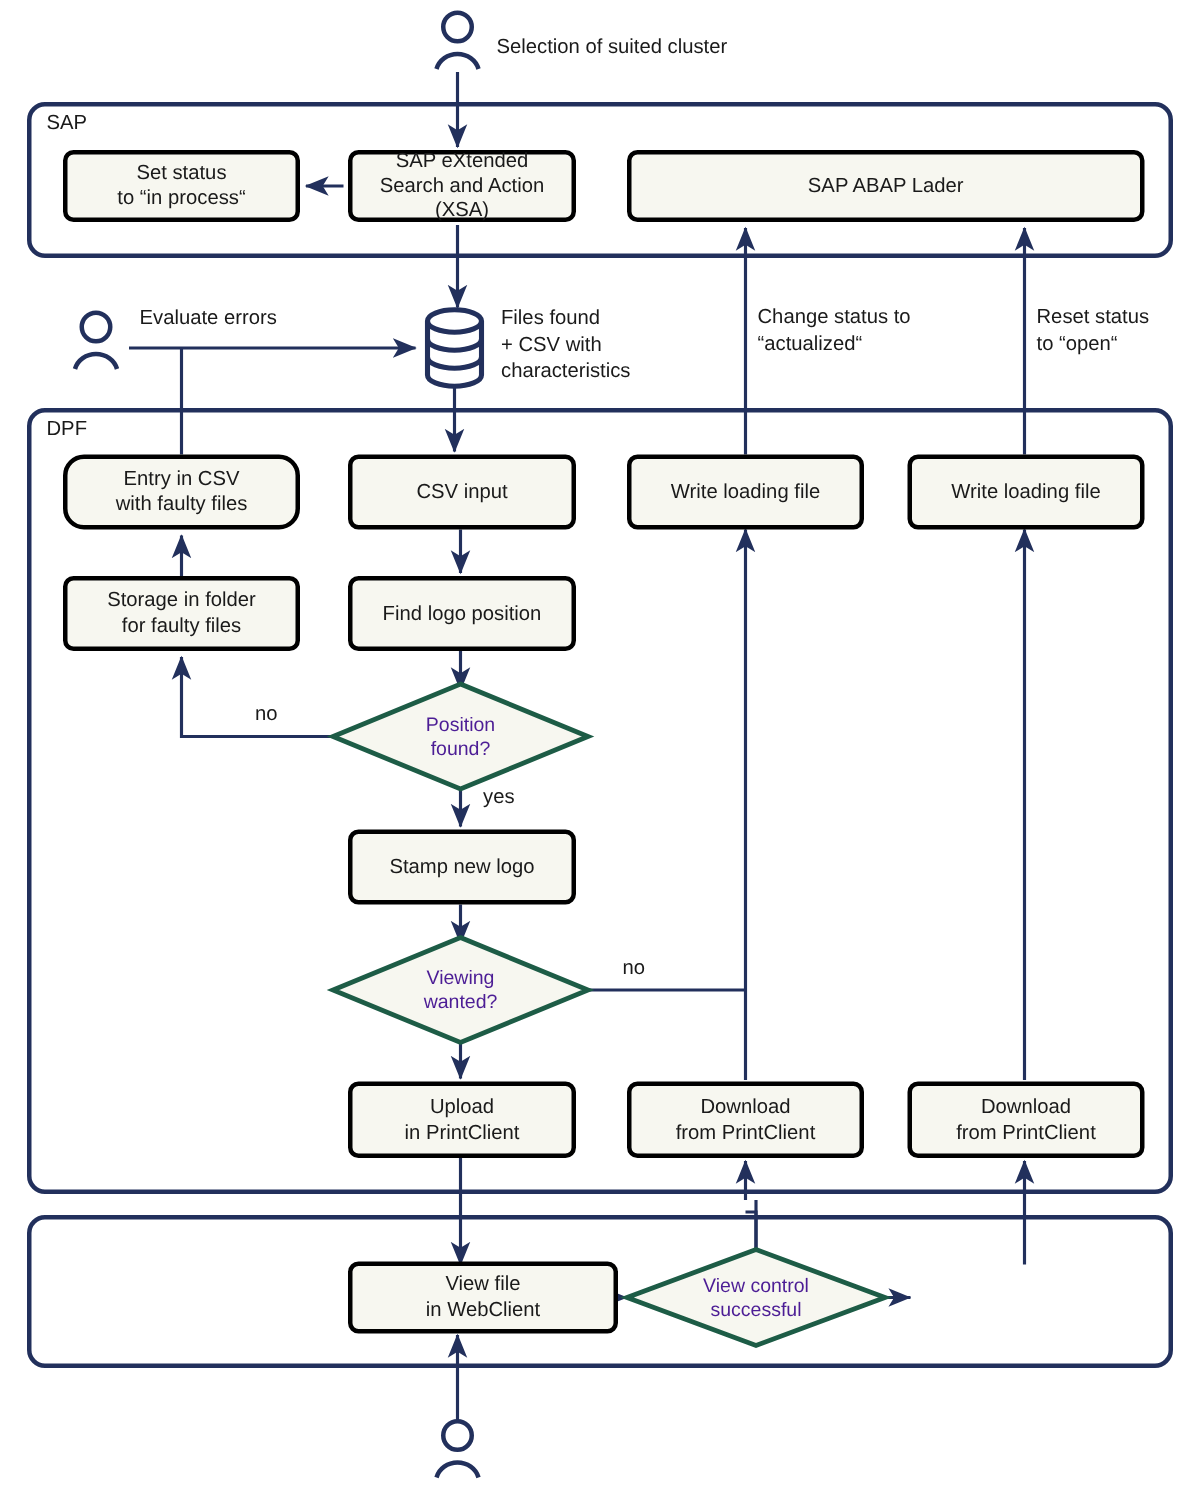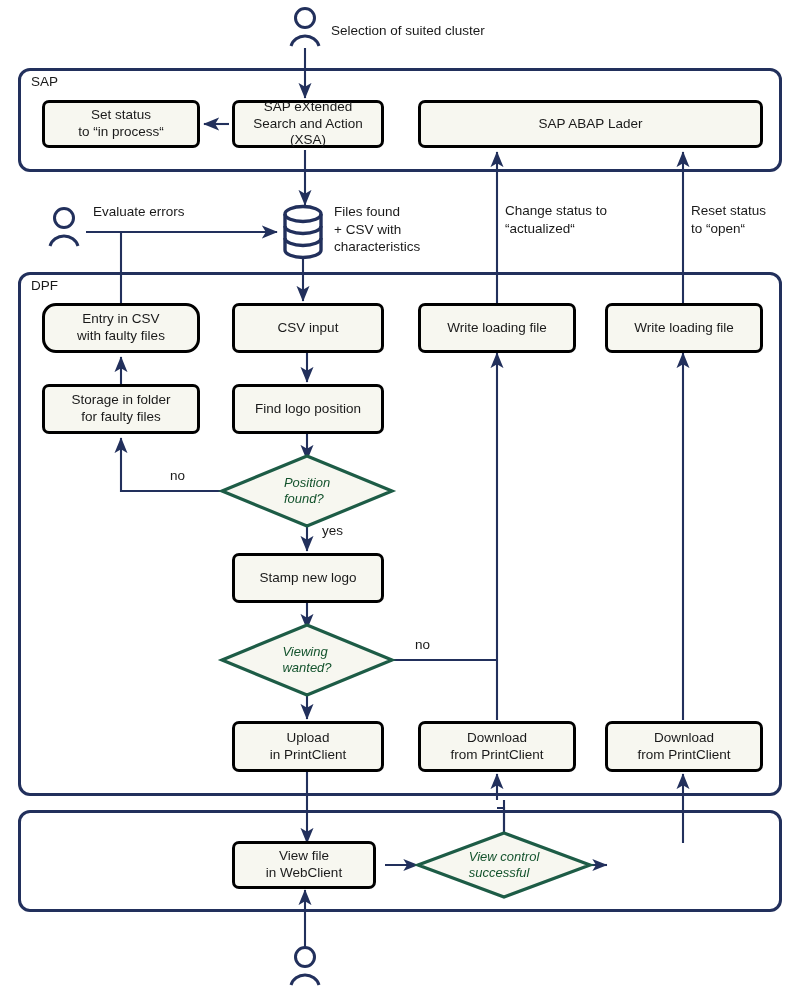--- a/index.html
+++ b/index.html
@@ -53,25 +53,26 @@
   .edge-label{
     position:absolute;
     font-size:13.5px;
     color:#1a1a1a;
     z-index:6;
   }
   
   .dlabel{
     position:absolute;
     font-size:13px;
-    color:#14532d;
+    color:#4c1d95;
     line-height:1.22;
+    text-align:center;
     z-index:6;
     white-space:pre-line;
-    display:flex;align-items:center;justify-content:center;font-style:italic;
+    display:flex;align-items:center;justify-content:center;
   }
 </style>
 </head>
 <body>
 
 <div id="stage">
 
   <svg id="canvas" viewBox="0 0 800 997" xmlns="http://www.w3.org/2000/svg">
     <defs>
       <marker id="arrowNavy" markerWidth="10" markerHeight="10" refX="7.2" refY="3.6" orient="auto" markerUnits="strokeWidth">
@@ -240,21 +241,21 @@
   <div class="pbox" style="left:418px;top:721px;width:158px;height:51px;">
     <span style="white-space:pre-line;">Download
 from PrintClient</span>
   </div>
 
   <div class="pbox" style="left:605px;top:721px;width:158px;height:51px;">
     <span style="white-space:pre-line;">Download
 from PrintClient</span>
   </div>
 
-  <div class="pbox" style="left:232px;top:841px;width:144px;height:48px;">
+  <div class="pbox" style="left:232px;top:841px;width:180px;height:48px;">
     <span style="white-space:pre-line;">View file
 in WebClient</span>
   </div>
 
 
   <div class="dlabel" style="left:247px;top:471px;width:120px;height:40px;">Position
 found?</div>
 
   <div class="dlabel" style="left:247px;top:640px;width:120px;height:40px;">Viewing
 wanted?</div>

